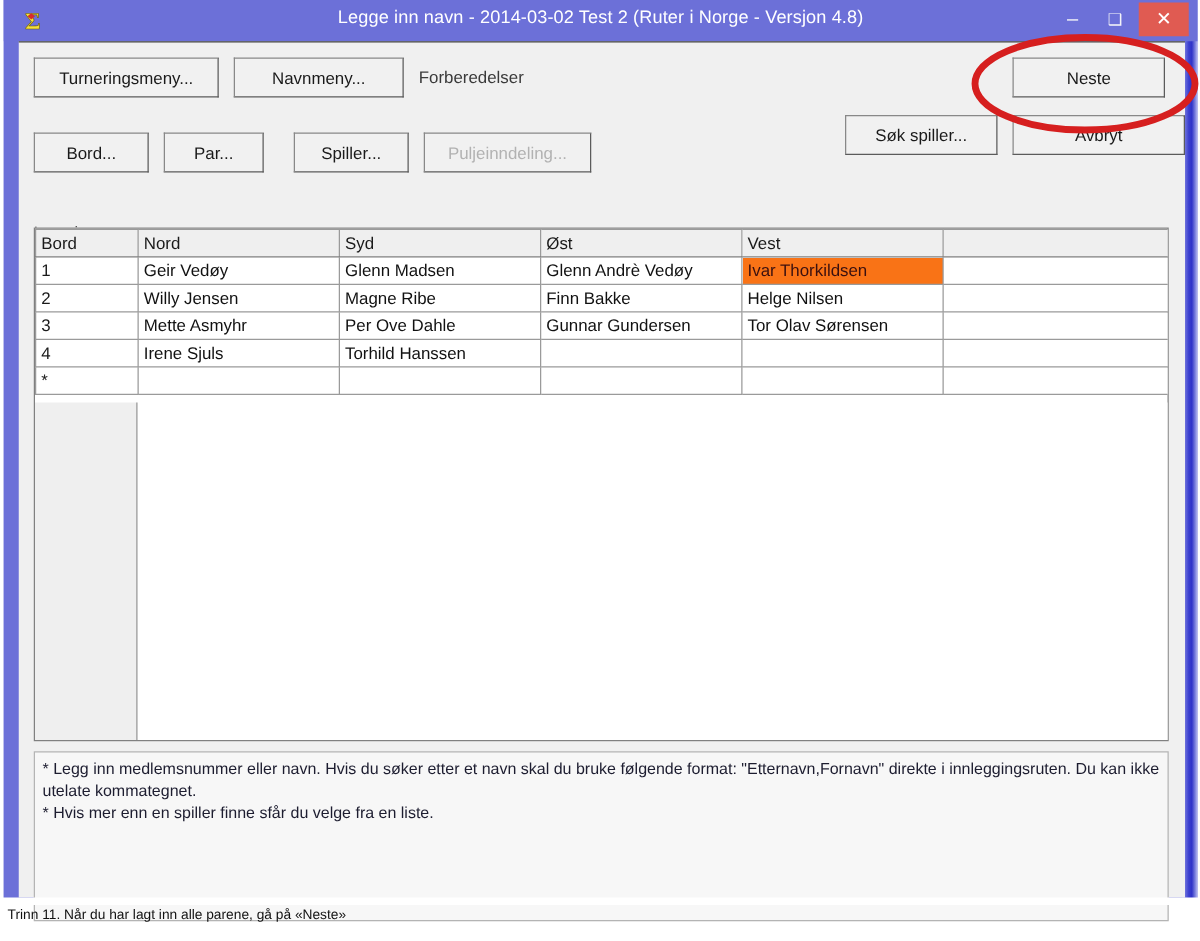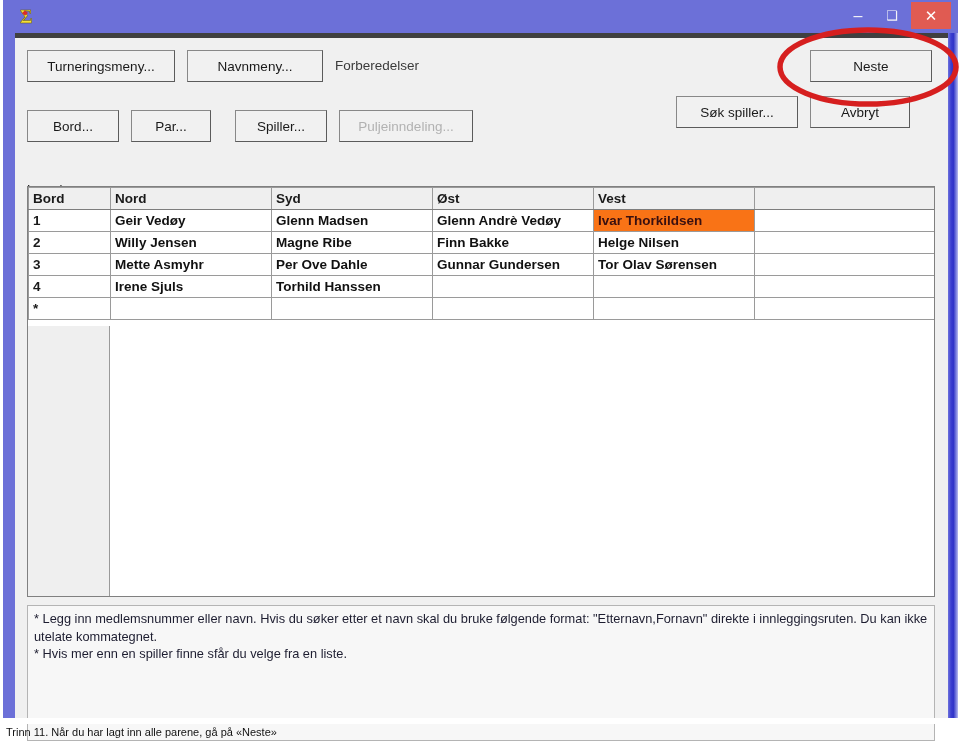--- a/index.html
+++ b/index.html
@@ -73,21 +73,21 @@
     font-size: 15px;
     color: #fff;
   }
 
   
   .client {
     position: absolute;
     left: 12px; top: 33px;
     width: 933px; height: 685px;
     background: #f0f0f0;
-    border-top: 5px solid #404040;
+    border-top: 1px solid #404040;
   }
 
   
   .btn {
     position: absolute;
     background: #f1f1f1;
     border: 1px solid #888888;
     border-right-color: #5b5b5b;
     border-bottom-color: #5b5b5b;
     font-size: 13.5px;
@@ -127,21 +127,21 @@
     border-collapse: collapse;
     table-layout: fixed;
     width: 908px;
     font-size: 13.5px;
     color: #111111;
   }
   table.grid th, table.grid td {
     border: 1px solid #9a9a9a;
     padding: 1px 4px;
     height: 22px;
-    font-weight: bold;
+    font-weight: normal;
     overflow: hidden;
     white-space: nowrap;
     text-align: left;
     vertical-align: middle;
     background: #ffffff;
   }
   table.grid thead th {
     background: #efefef;
     border-bottom: 1px solid #7d7d7d;
     color: #1a1a1a;
@@ -222,39 +222,40 @@
     <div class="frame-edge-left"></div>
     <div class="frame-edge-right"></div>
 
     <div class="titlebar">
       <div class="app-icon">
         <svg width="22" height="22" viewBox="0 0 22 22">
           <text x="3" y="18" font-family="Liberation Serif, serif" font-size="19" font-weight="bold" fill="#f5e03a" stroke="#6a5a00" stroke-width="0.5">Σ</text>
           <path d="M 5 8 L 8 5.5 L 11 8 L 8 10.5 Z" fill="#d92b2b"></path>
         </svg>
       </div>
+      <div class="title-text">Legge inn navn - 2014-03-02  Test 2  (Ruter i Norge - Versjon 4.8)</div>
       <div class="win-btn win-min">–</div>
       <div class="win-btn win-max">❑</div>
       <div class="win-btn win-close">✕</div>
     </div>
 
     <div class="client">
 
       <button class="btn" style="left:12px; top:12px; width:148px; height:32px;">Turneringsmeny...</button>
       <button class="btn" style="left:172px; top:12px; width:136px; height:32px;">Navnmeny...</button>
       <div class="lbl-static" style="left:320px; top:20px;">Forberedelser</div>
 
       <button class="btn" style="left:12px; top:72px; width:92px; height:32px;">Bord...</button>
       <button class="btn" style="left:116px; top:72px; width:80px; height:32px;">Par...</button>
       <button class="btn" style="left:220px; top:72px; width:92px; height:32px;">Spiller...</button>
       <button class="btn disabled" style="left:324px; top:72px; width:134px; height:32px;">Puljeinndeling...</button>
 
       <button class="btn" style="left:795px; top:12px; width:122px; height:32px;">Neste</button>
       <button class="btn" style="left:661px; top:58px; width:122px; height:32px;">Søk spiller...</button>
-      <button class="btn" style="left:795px; top:58px; width:100px; height:32px;text-align:center;">Avbryt</button>
+      <button class="btn" style="left:795px; top:58px; width:138px; height:32px;text-align:center;">Avbryt</button>
 
       <div class="section-label" style="left:12px; top:144px;">Legg inn navn:</div>
 
       <div class="grid-wrap">
         <table class="grid">
           <thead>
             <tr>
               <th class="h-rowsel">Bord</th>
               <th class="h-nord">Nord</th>
               <th class="h-syd">Syd</th>

